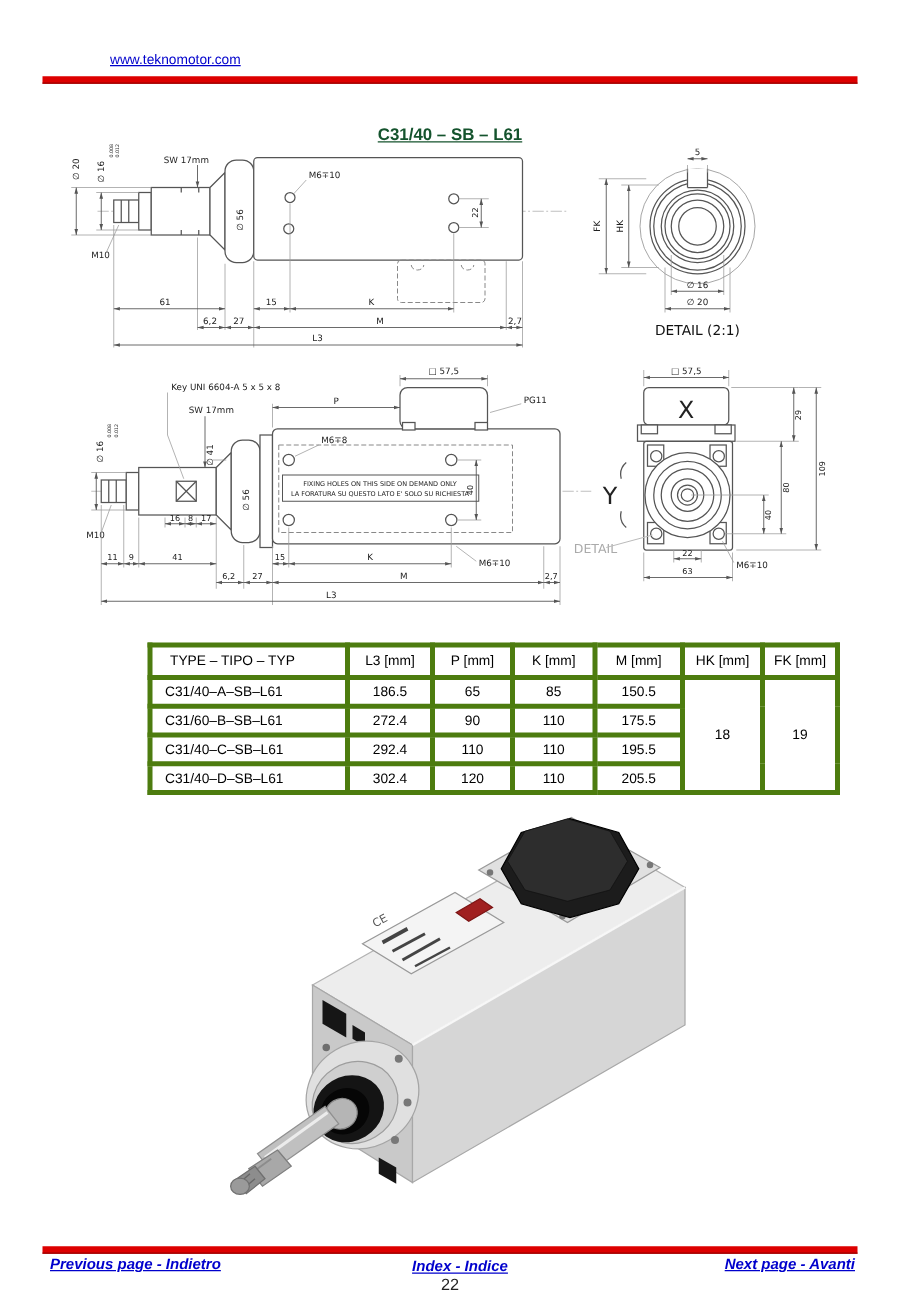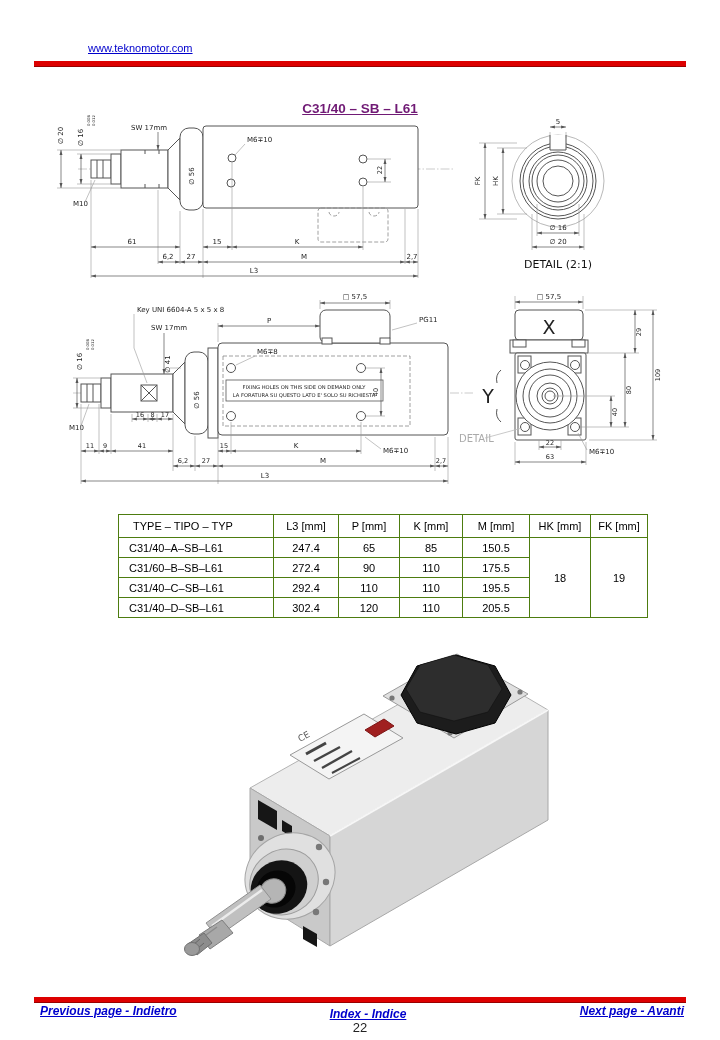--- a/index.html
+++ b/index.html
@@ -7,41 +7,41 @@
         font-family:"Liberation Sans",sans-serif;}
   
   .site-link{position:absolute;left:88px;top:42px;font-size:11px;color:#0000cc;
              text-decoration:underline;cursor:pointer;}
   .model{position:absolute;right:42px;top:22px;font-size:31px;font-weight:bold;
          color:#dd1111;letter-spacing:1px;}
   .rule{position:absolute;left:34px;width:652px;height:5px;background:#dd0000;
         border-bottom:1px solid #990000;}
   .rule-top{top:61px;}
   .doc-title{position:absolute;left:0;top:99px;width:720px;text-align:center;}
-  .doc-title span{font-size:13.5px;font-weight:bold;color:#701a75;text-decoration:underline;}
+  .doc-title span{font-size:13.5px;font-weight:bold;color:#14532d;text-decoration:underline;}
   
   .svg1{position:absolute;left:33px;top:114px;}
   .svg2{position:absolute;left:33px;top:288px;}
   .tln{stroke:#555;stroke-width:1;fill:none;}
   .tfl{stroke:#555;stroke-width:1;fill:#fff;}
   .ext{stroke:#999;stroke-width:.6;}
   .dim{stroke:#555;stroke-width:.7;}
   .dsh{stroke:#888;stroke-width:.8;fill:none;stroke-dasharray:4 2;}
   .cl{stroke:#aaa;stroke-width:.6;stroke-dasharray:9 2 1.5 2;}
   .t7{font:7px "DejaVu Sans",sans-serif;fill:#222;}
   .t65{font:6.5px "DejaVu Sans",sans-serif;fill:#222;}
   .t4{font:3.8px "DejaVu Sans",sans-serif;fill:#333;}
   .t5{font:5.2px "DejaVu Sans",sans-serif;fill:#222;}
   .t11{font:11px "DejaVu Sans",sans-serif;fill:#111;}
   .t18{font:19px "DejaVu Sans",sans-serif;fill:#222;}
   .tgray{font:10px "DejaVu Sans",sans-serif;fill:#aaa;}
   
   .dim-table{position:absolute;left:118px;top:514px;border-collapse:collapse;
              font-size:11px;color:#000;}
-  .dim-table th,.dim-table td{border:1px solid #4d7c0f;height:19px;text-align:center;
+  .dim-table th,.dim-table td{border:4px solid #4d7c0f;height:19px;text-align:center;
              font-weight:normal;padding:0 4px;}
   .dim-table th{height:22px;}
   .dim-table .c-type{width:136px;text-align:left;padding-left:14px;}
   .dim-table td.c-type{padding-left:10px;}
   .dim-table .c-l3{width:56px;}  .dim-table .c-p{width:52px;}
   .dim-table .c-k{width:54px;}   .dim-table .c-m{width:58px;}
   .dim-table .c-hk{width:52px;}  .dim-table .c-fk{width:48px;}
   
   .photo{position:absolute;left:140px;top:638px;}
   
@@ -346,21 +346,21 @@
         <th class="c-p">P [mm]</th>
         <th class="c-k">K [mm]</th>
         <th class="c-m">M [mm]</th>
         <th class="c-hk">HK [mm]</th>
         <th class="c-fk">FK [mm]</th>
       </tr>
     </thead>
     <tbody>
       <tr>
         <td class="c-type">C31/40–A–SB–L61</td>
-        <td>247.4</td>
+        <td>186.5</td>
         <td>65</td>
         <td>85</td>
         <td>150.5</td>
         <td rowspan="4">18</td>
         <td rowspan="4">19</td>
       </tr>
       <tr>
         <td class="c-type">C31/60–B–SB–L61</td>
         <td>272.4</td>
         <td>90</td>

